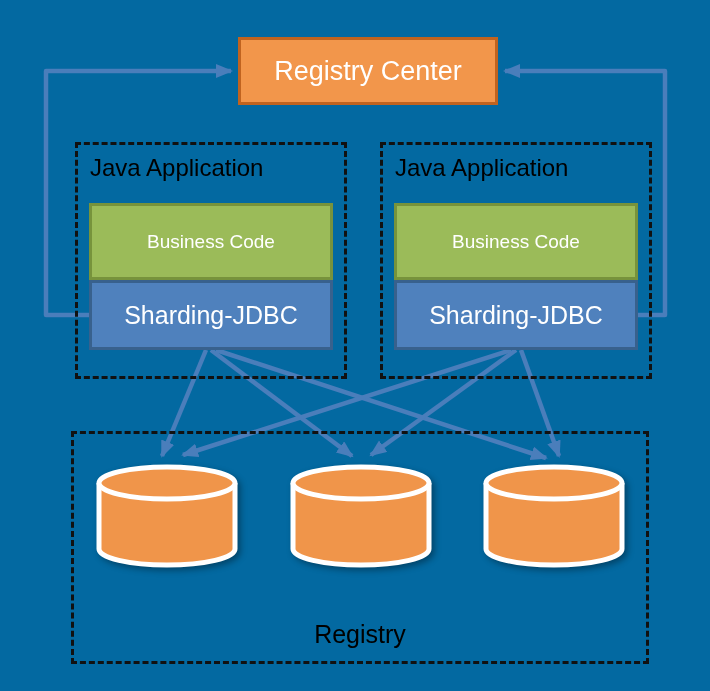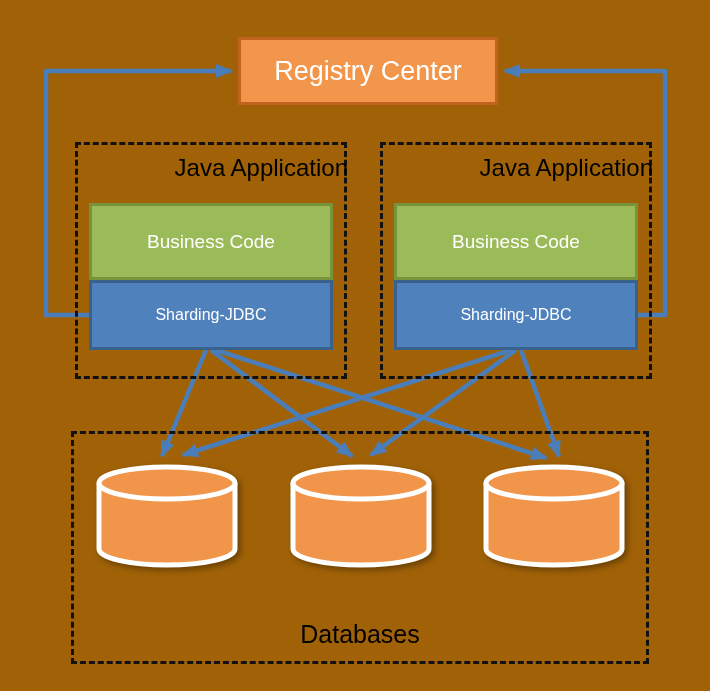--- a/index.html
+++ b/index.html
@@ -2,21 +2,21 @@
 <html><head>
 <meta charset="utf-8">
 <style>
   * { margin: 0; padding: 0; box-sizing: border-box; }
   html, body { background: #ffffff; }
   body { font-family: "Liberation Sans", sans-serif; }
   .canvas {
     position: relative;
     width: 710px;
     height: 691px;
-    background: #a16207;
+    background: #0369a1;
     overflow: hidden;
   }
   .box {
     position: absolute;
     display: flex;
     align-items: center;
     justify-content: center;
     text-align: center;
   }
   .registry {
@@ -28,36 +28,36 @@
   }
   .dashed {
     position: absolute;
     border: 3px dashed #111111;
     background: transparent;
   }
   .app-panel-left  { left: 75px;  top: 142px; width: 272px; height: 237px; }
   .app-panel-right { left: 380px; top: 142px; width: 272px; height: 237px; }
   .app-title {
     position: absolute;
-    top: 9px; left: 4px; width: 100%;
-    text-align: right;
+    top: 9px; left: 12px; width: 100%;
+    text-align: left;
     font-size: 24px;
     color: #000000;
   }
   .business {
     background: #9BBB59;
     border: 3px solid #77933C;
     color: #ffffff;
     font-size: 19px;
   }
   .sharding {
     background: #4F81BD;
     border: 3px solid #38618D;
     color: #ffffff;
-    font-size: 16px;
+    font-size: 25px;
   }
   .biz-left   { left: 89px;  top: 203px; width: 244px; height: 77px; }
   .shard-left { left: 89px;  top: 280px; width: 244px; height: 70px; }
   .biz-right  { left: 394px; top: 203px; width: 244px; height: 77px; }
   .shard-right{ left: 394px; top: 280px; width: 244px; height: 70px; }
   .db-panel { left: 71px; top: 431px; width: 578px; height: 233px; }
   .db-label {
     position: absolute;
     bottom: 12px; left: 0; width: 100%;
     text-align: center;
@@ -120,21 +120,21 @@
     <div class="app-title">Java Application</div>
   </div>
   <div class="box business biz-right">
     <span>Business Code</span>
   </div>
   <div class="box sharding shard-right">
     <span>Sharding-JDBC</span>
   </div>
 
   <div class="dashed db-panel">
-    <div class="db-label">Databases</div>
+    <div class="db-label">Registry</div>
   </div>
 
   <svg class="cyl cyl-1" viewBox="0 0 148 108" xmlns="http://www.w3.org/2000/svg">
     <path d="M6,21 L6,87 A68,16 0 0 0 142,87 L142,21" fill="#F0954A" stroke="#ffffff" stroke-width="5"></path>
     <ellipse cx="74" cy="21" rx="68" ry="16" fill="#F0954A" stroke="#ffffff" stroke-width="5"></ellipse>
   </svg>
   <svg class="cyl cyl-2" viewBox="0 0 148 108" xmlns="http://www.w3.org/2000/svg">
     <path d="M6,21 L6,87 A68,16 0 0 0 142,87 L142,21" fill="#F0954A" stroke="#ffffff" stroke-width="5"></path>
     <ellipse cx="74" cy="21" rx="68" ry="16" fill="#F0954A" stroke="#ffffff" stroke-width="5"></ellipse>
   </svg>

